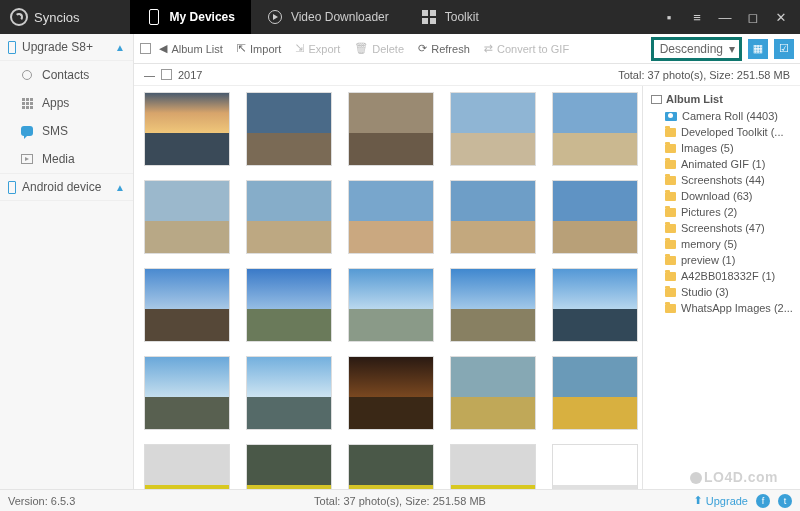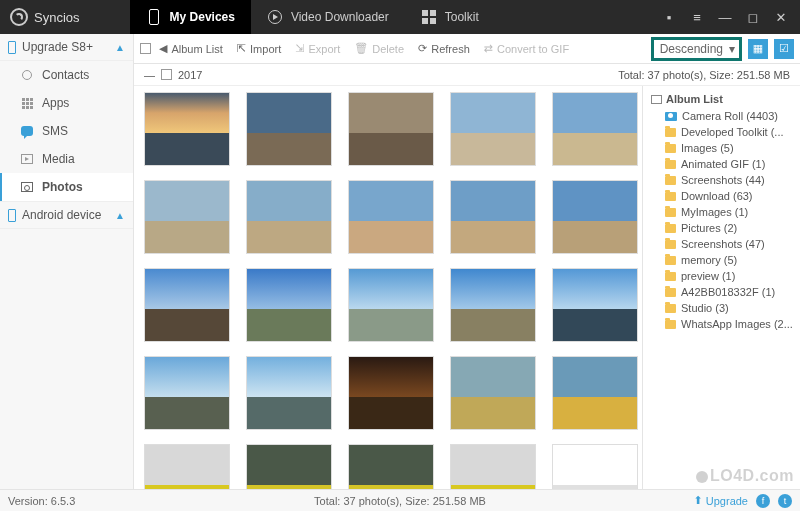--- a/index.html
+++ b/index.html
@@ -75,21 +75,21 @@
 
 
 .statusbar { height: 22px; border-top: 1px solid #e4e4e4; background: #f7f7f7; display: flex; align-items: center; font-size: 11px; color: #666; padding: 0 8px; }
 .statusbar .center { position:absolute; left:50%; transform:translateX(-50%);}
 .statusbar .right { margin-left: auto; display:flex; align-items:center; gap:8px;}
 .upgrade { color:#3aa0d8; cursor:pointer; display:flex; align-items:center; gap:3px;}
 .sharecircle { width:14px; height:14px; border-radius:50%; background:#3aa0d8; color:#fff; font-size:9px; display:flex;align-items:center;justify-content:center; cursor:pointer;}
 
 .collapse-handle { position:absolute; left:147px; top:200px; width:8px; height:40px; background:#f0f0f0; border:1px solid #ddd; border-radius:0 4px 4px 0; cursor:pointer; font-size:8px; display:flex; align-items:center; justify-content:center; color:#999;}
 
-.watermark { position:absolute; right:6px; bottom:26px; font-size:16px; font-weight:700; color:rgba(0,0,0,0.18); letter-spacing:0.5px;}
+.watermark { position:absolute; right:22px; bottom:26px; font-size:14px; font-weight:700; color:rgba(0,0,0,0.18); letter-spacing:0.5px;}
 .watermark .dot{ display:inline-block; width:12px;height:12px; background:rgba(0,0,0,0.18); border-radius:50%; vertical-align:middle; margin-right:2px;}
 </style>
 </head>
 <body>
 
 <div class="titlebar">
   <div class="logo-cluster">
     <div class="logo-circle">
         <div class="logo-arc"></div>
       </div>
@@ -164,26 +164,20 @@
           <span class="sms-icon"></span>
         </span>
       <span>SMS</span>
     </div>
     <div class="nav-item">
       <span class="nicon">
           <span class="media-icon"></span>
         </span>
       <span>Media</span>
     </div>
-    <div class="nav-item active">
-      <span class="nicon">
-          <span class="photo-icon"></span>
-        </span>
-      <span>Photos</span>
-    </div>
     <div class="device-row" style="border-top:1px solid #eee;">
       <span class="devicon"></span>
       <span>Android device</span>
       <span class="chev">▲</span>
     </div>
   </div>
 
   <div class="collapse-handle">◀</div>
 
   <div class="content">
@@ -359,24 +353,20 @@
               <span class="folder-icon"></span>
               <span>Animated GIF (1)</span>
             </div>
             <div class="album-item">
               <span class="folder-icon"></span>
               <span>Screenshots (44)</span>
             </div>
             <div class="album-item">
               <span class="folder-icon"></span>
               <span>Download (63)</span>
-            </div>
-            <div class="album-item">
-              <span class="folder-icon"></span>
-              <span>MyImages (1)</span>
             </div>
             <div class="album-item">
               <span class="folder-icon"></span>
               <span>Pictures (2)</span>
             </div>
             <div class="album-item">
               <span class="folder-icon"></span>
               <span>Screenshots (47)</span>
             </div>
             <div class="album-item">

